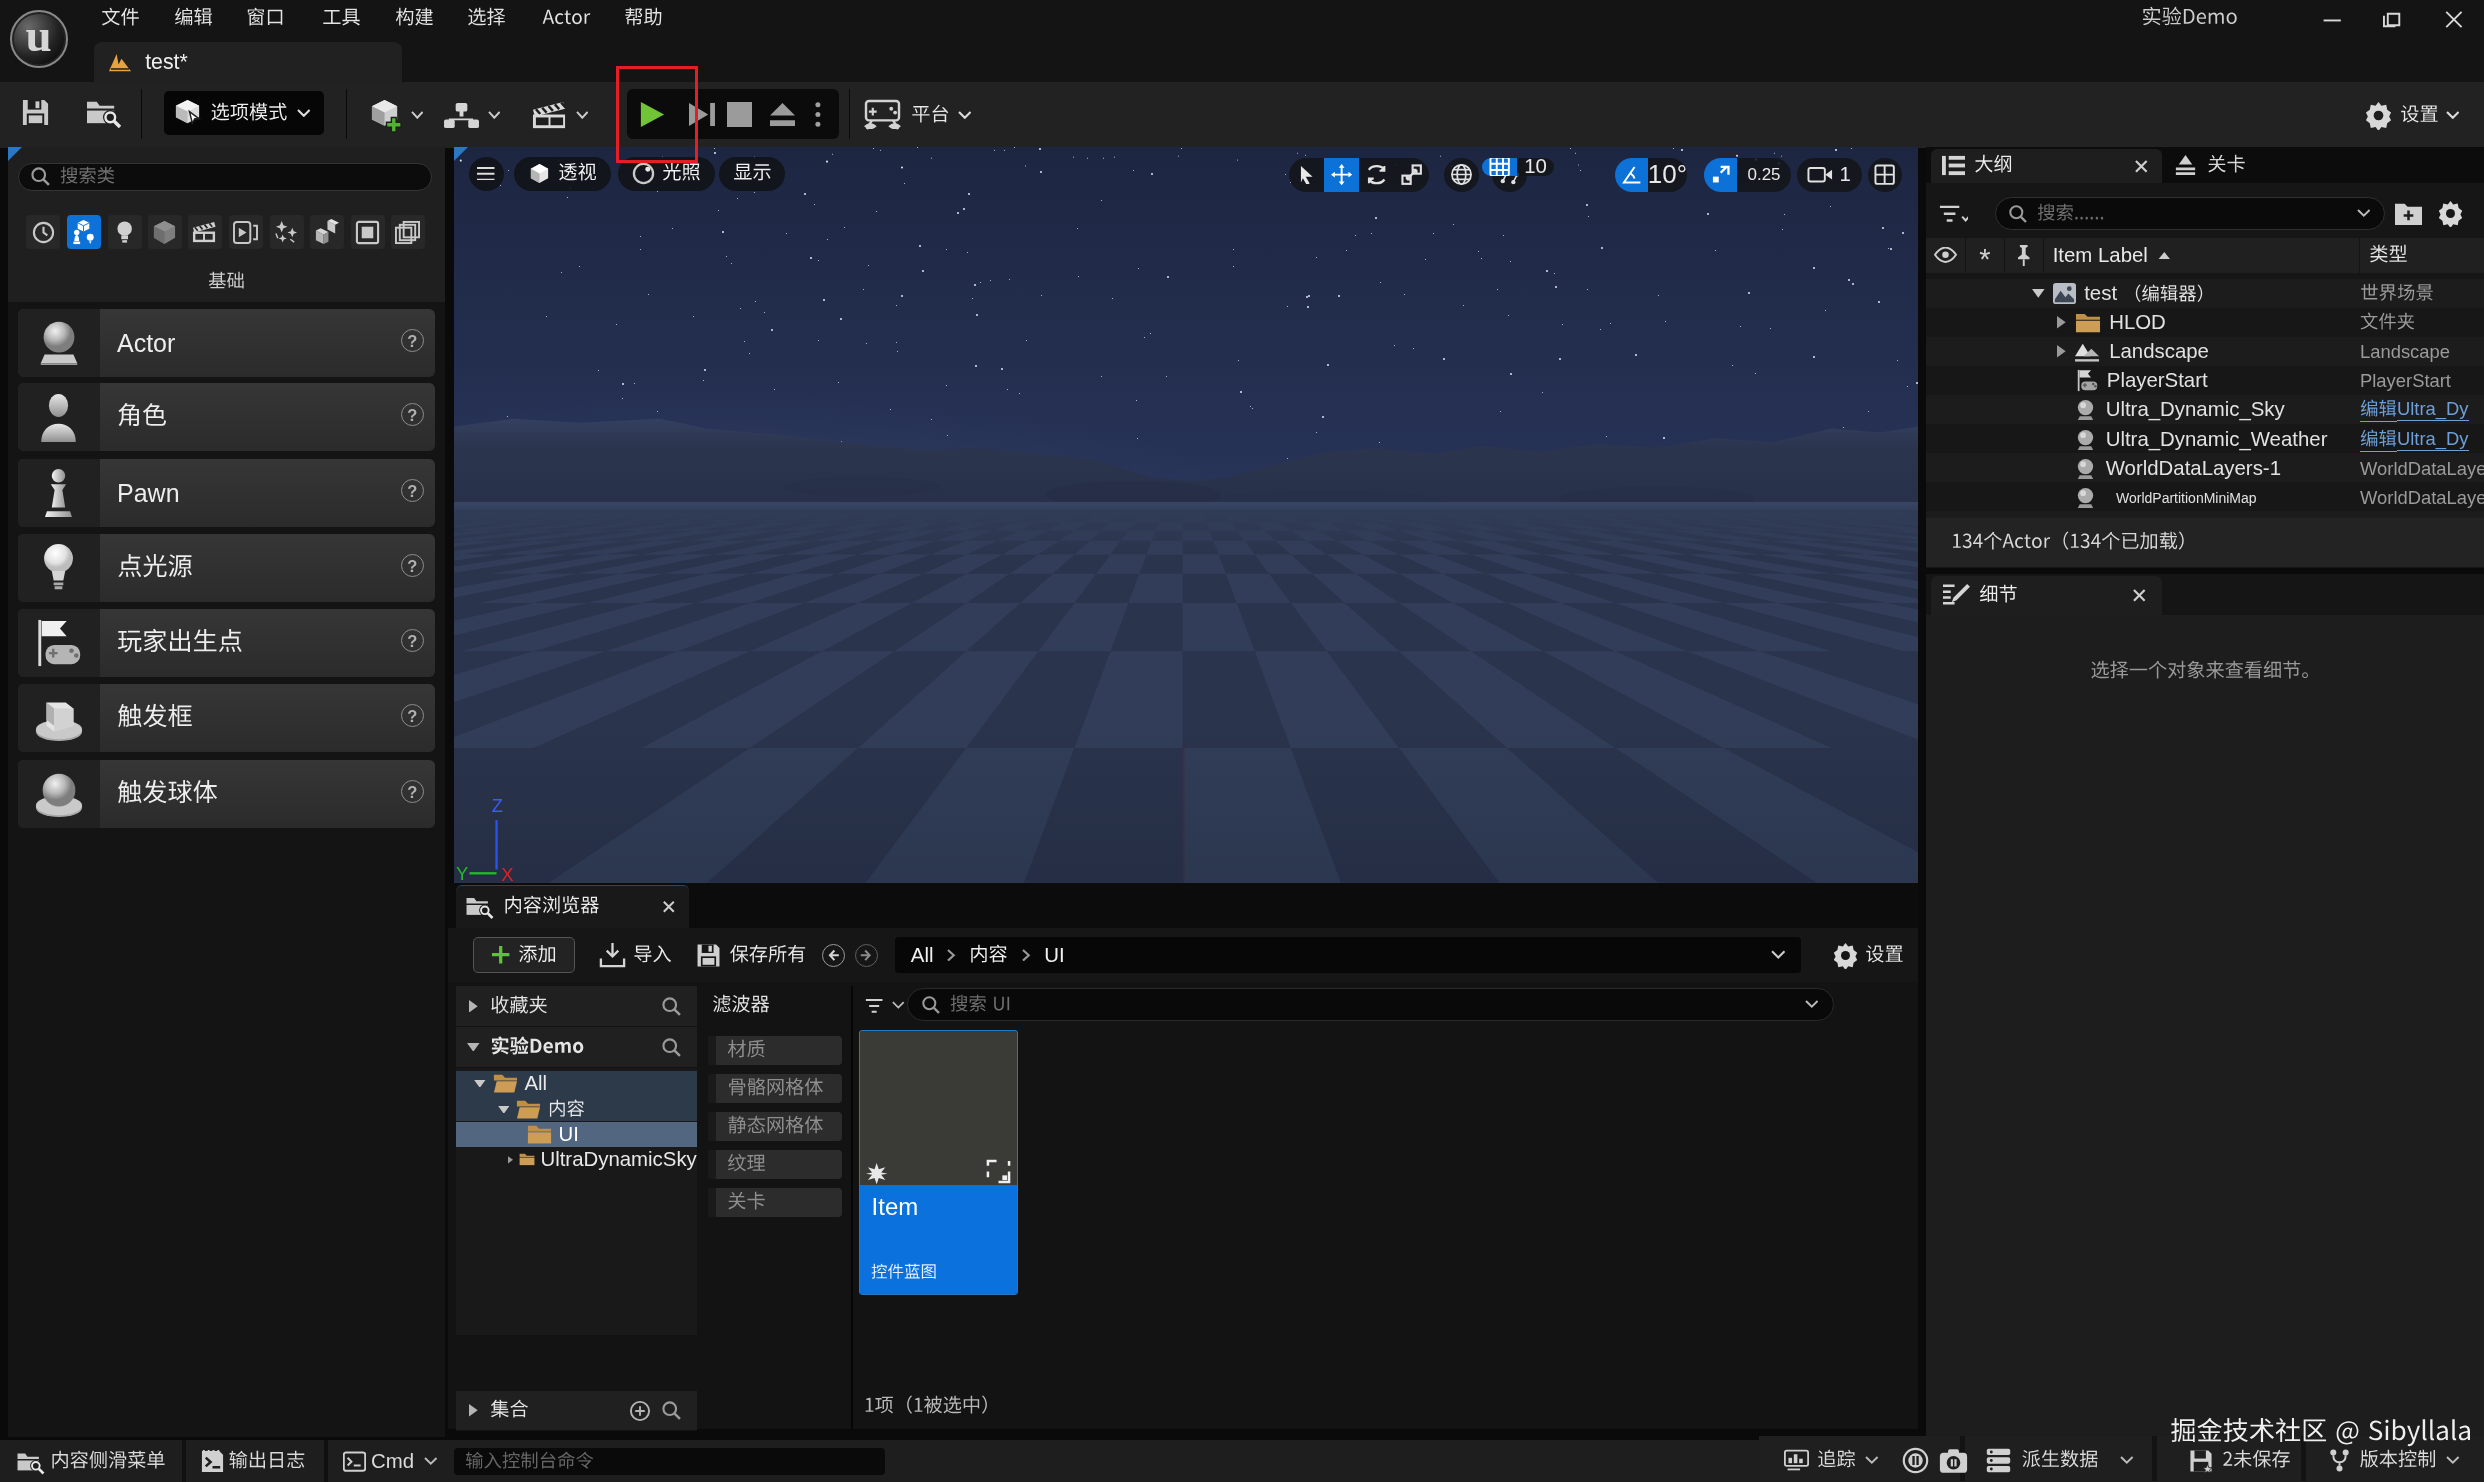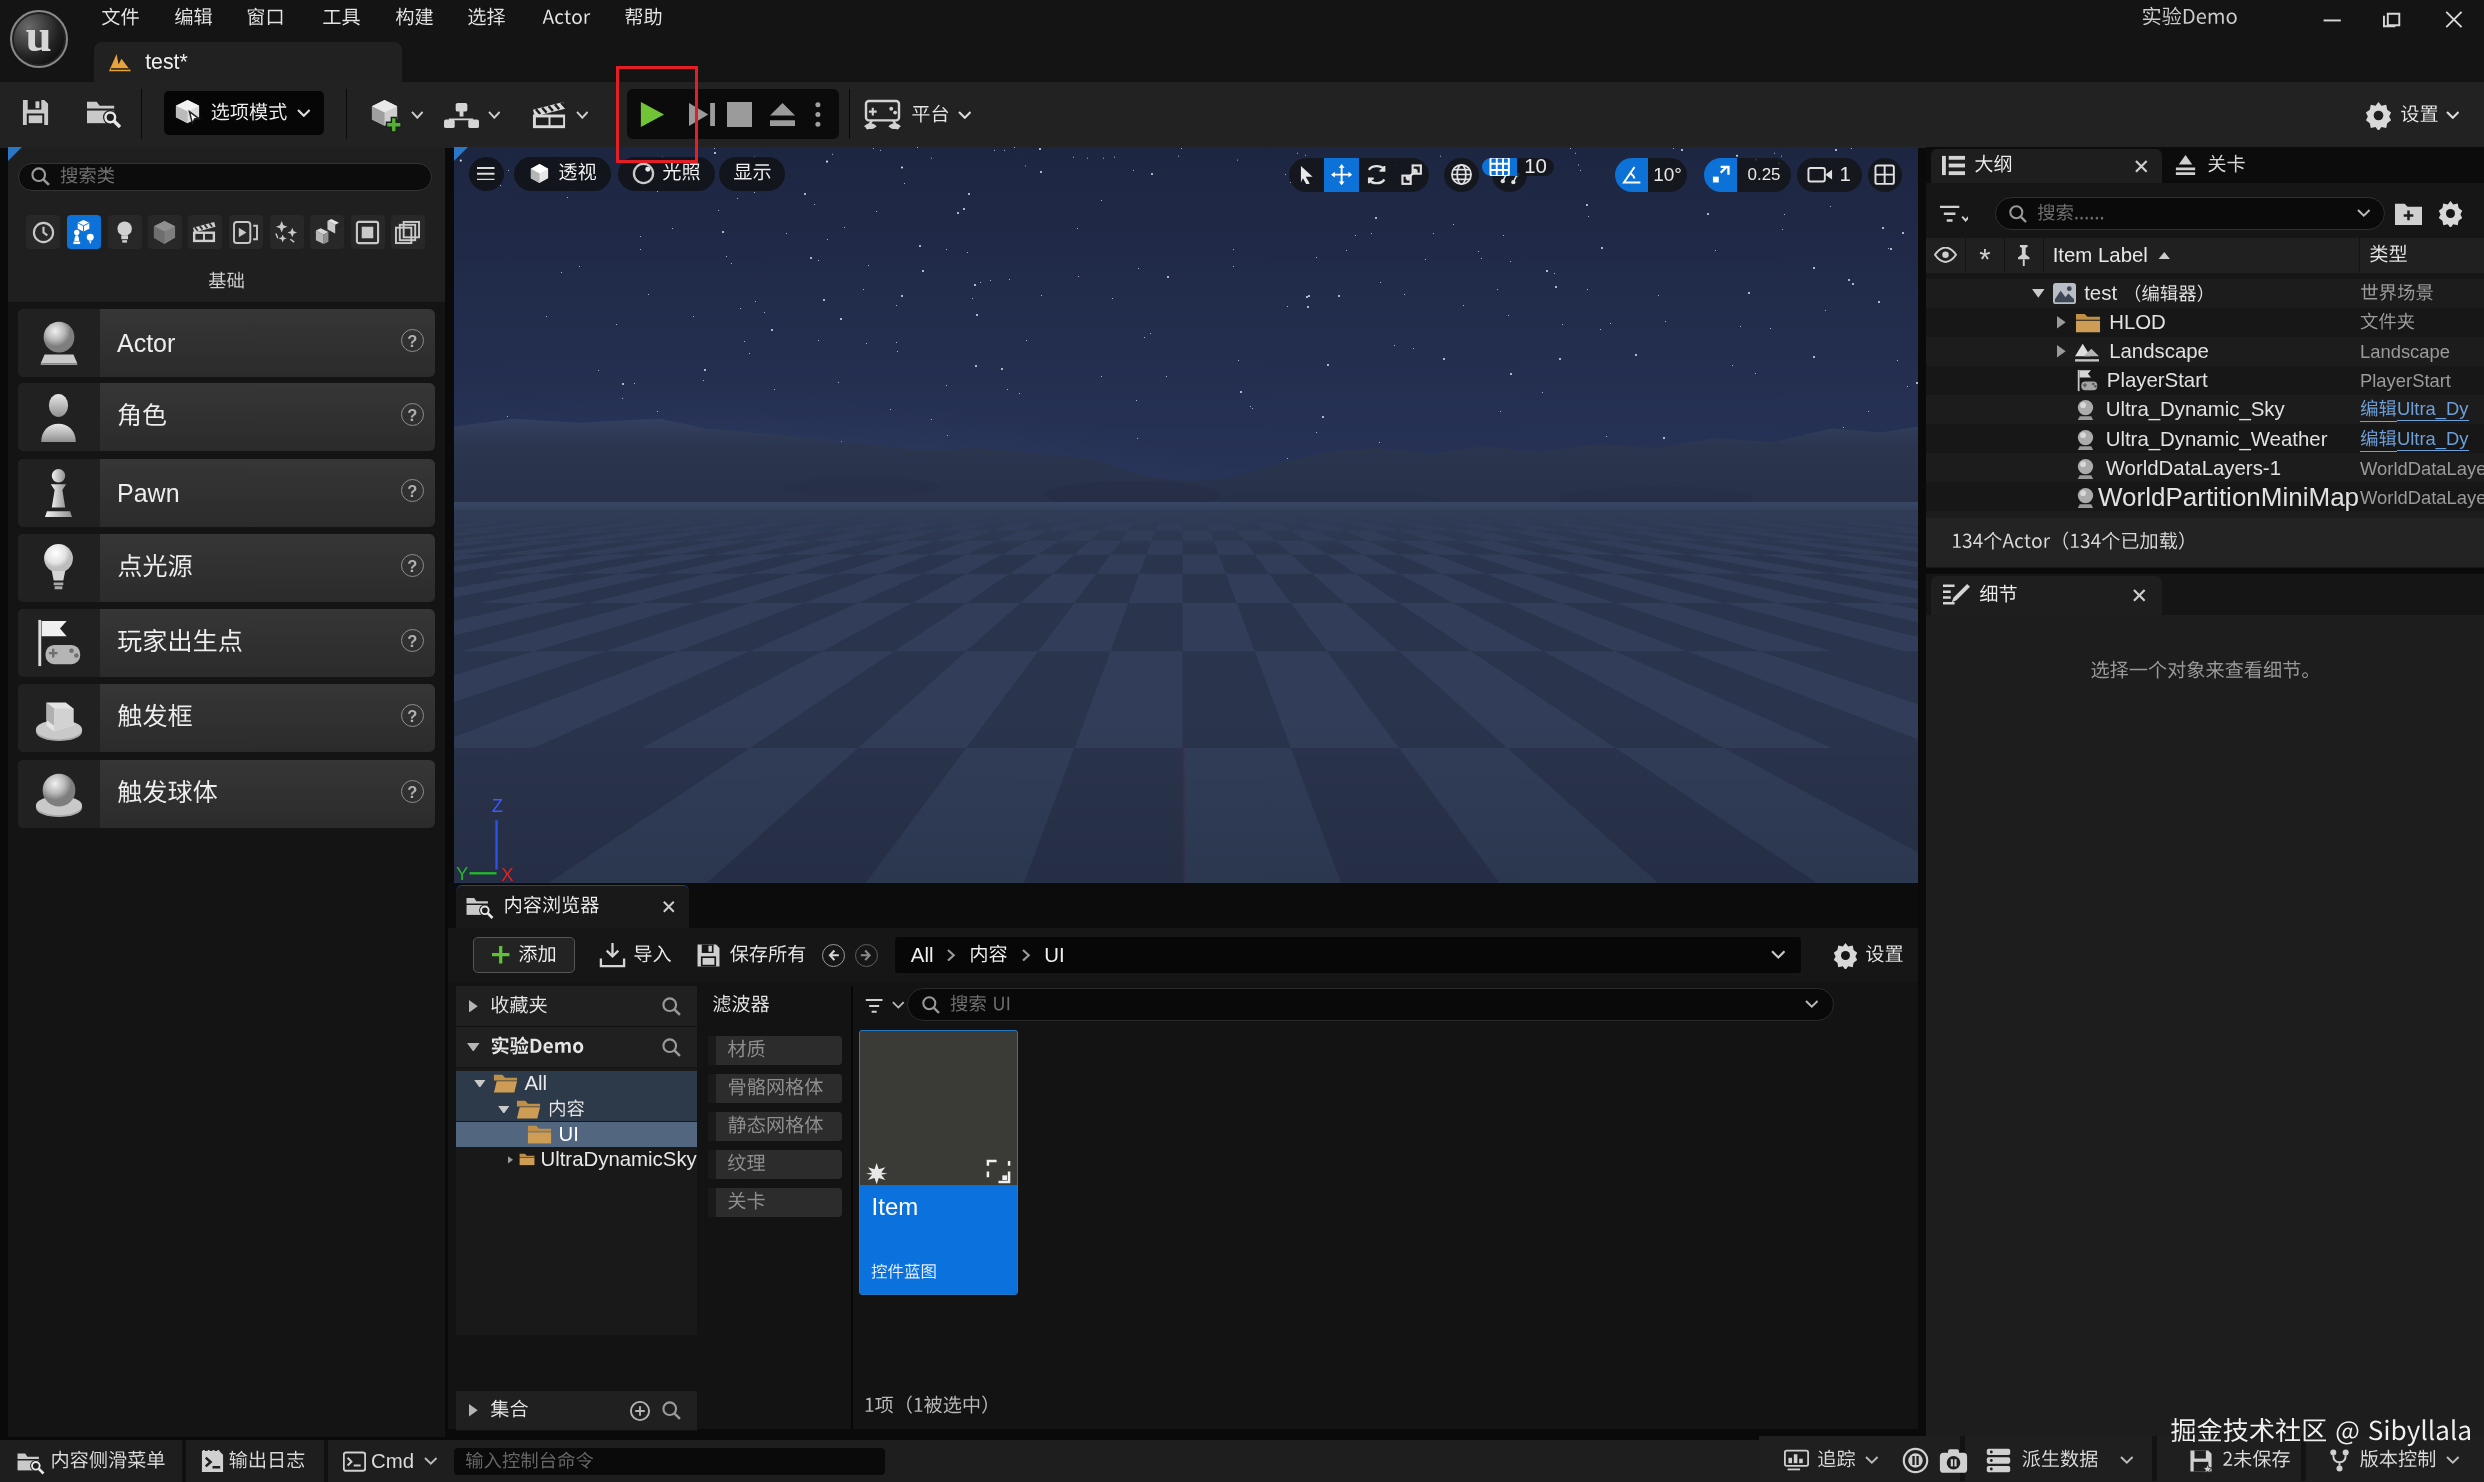--- a/index.html
+++ b/index.html
@@ -602,21 +602,21 @@
       </div>
     <div class="vbtn" style="width:37px;background:rgba(20,21,25,.85);color:#e8e8e8;font-size:20.4px">10</div>
   </div>
   <div class="abs row" style="left:1161px;top:10.7px;height:34px;border-radius:17.5px;overflow:hidden">
     <div class="vbtn" style="width:33px;background:#0d72d8">
         <svg width="21.3" height="19.4" viewBox="0 0 22 20" fill="none" stroke="#fff" stroke-width="2">
           <path d="M14 2L3 18h17"></path>
           <path d="M10 9a8 8 0 014 5"></path>
         </svg>
       </div>
-    <div class="vbtn" style="width:39px;background:rgba(20,21,25,.85);color:#e8e8e8;font-size:19px">10°</div>
+    <div class="vbtn" style="width:39px;background:rgba(20,21,25,.85);color:#e8e8e8;font-size:26px">10°</div>
   </div>
   <div class="abs row" style="left:1250px;top:10.7px;height:34px;border-radius:17.5px;overflow:hidden">
     <div class="vbtn" style="width:33px;background:#0d72d8">
         <svg width="19.4" height="19.4" viewBox="0 0 20 20" fill="#fff">
           <path d="M10 8l6-6M10 2h8v8" stroke="#fff" stroke-width="2.4" fill="none"></path>
           <rect x="2" y="12" width="6" height="6"></rect>
         </svg>
       </div>
     <div class="vbtn" style="width:54px;background:rgba(20,21,25,.85);color:#e8e8e8;font-size:17px">0.25</div>
   </div>
@@ -813,21 +813,21 @@
         </svg>
       <span style="margin-left:8.7px;font-size:20.4px;color:#e2e2e2">WorldDataLayers-1</span>
       <div class="ol-type"><span style="font-size:18.4px;color:#9b9b9b">WorldDataLaye</span></div>
     </div>
     <div class="ol-row" style="top:204px">
       <svg style="margin-left:148px" width="23" height="23" viewBox="0 0 24 24">
           <circle cx="12" cy="10" r="8" fill="#ababab"></circle>
           <circle cx="9.5" cy="7.5" r="3" fill="#d8d8d8"></circle>
           <path d="M6 19h12l2 4H4z" fill="#9a9a9a"></path>
         </svg>
-      <span style="margin-left:1px;font-size:26px;color:#e2e2e2">WorldPartitionMiniMap</span>
+      <span style="margin-left:19px;font-size:14px;color:#e2e2e2">WorldPartitionMiniMap</span>
       <div class="ol-type"><span style="font-size:18.4px;color:#9b9b9b">WorldDataLaye</span></div>
     </div>
   </div>
   <div class="abs row" style="left:0;top:371px;width:558px;height:49px;background:#232323">
     <span style="margin-left:24px">
         <svg class="tx" width="249" height="23" viewBox="0 0 257 24">
           <path d="M1.8 17.6H9.8V16.1H6.9V2.9H5.5C4.7 3.4 3.7 3.7 2.4 4V5.1H5V16.1H1.8ZM16.4 17.9C19 17.9 21.1 16.3 21.1 13.7C21.1 11.7 19.7 10.4 18 10V9.9C19.5 9.3 20.6 8.1 20.6 6.3C20.6 4 18.8 2.7 16.3 2.7C14.6 2.7 13.3 3.4 12.2 4.4L13.2 5.6C14 4.7 15.1 4.2 16.2 4.2C17.8 4.2 18.7 5.1 18.7 6.5C18.7 8.1 17.7 9.3 14.7 9.3V10.7C18.1 10.7 19.2 11.8 19.2 13.6C19.2 15.3 18 16.3 16.2 16.3C14.6 16.3 13.5 15.5 12.6 14.7L11.7 15.8C12.6 16.9 14.1 17.9 16.4 17.9ZM29 17.6H30.7V13.6H32.7V12.1H30.7V2.9H28.7L22.6 12.4V13.6H29ZM29 12.1H24.5L27.8 7.1C28.3 6.4 28.7 5.6 29 4.9H29.1C29.1 5.7 29 6.9 29 7.6ZM42.5 6.7V19.2H44.1V6.7ZM43.4 0.8C41.4 4.1 37.8 7 34 8.7C34.4 9 34.9 9.6 35.1 10.1C38.2 8.6 41.2 6.2 43.3 3.5C46 6.6 48.6 8.5 51.6 10.1C51.8 9.6 52.3 9 52.7 8.7C49.6 7.2 46.8 5.3 44.2 2.3L44.8 1.4ZM53.4 17.6H55.2L56.7 13.1H62L63.4 17.6H65.4L60.4 2.9H58.3ZM57.1 11.7 57.8 9.4C58.4 7.7 58.8 6.2 59.3 4.4H59.4C59.9 6.1 60.3 7.7 60.9 9.4L61.6 11.7ZM71.6 17.9C72.9 17.9 74.1 17.3 75.1 16.5L74.3 15.3C73.6 15.9 72.7 16.3 71.7 16.3C69.7 16.3 68.4 14.7 68.4 12.2C68.4 9.7 69.8 8 71.8 8C72.6 8 73.3 8.4 74 8.9L74.9 7.7C74.1 7.1 73.1 6.5 71.7 6.5C68.9 6.5 66.5 8.6 66.5 12.2C66.5 15.8 68.7 17.9 71.6 17.9ZM80.9 17.9C81.6 17.9 82.3 17.7 82.9 17.5L82.6 16.1C82.2 16.2 81.7 16.4 81.3 16.4C80.1 16.4 79.6 15.6 79.6 14.3V8.2H82.6V6.7H79.6V3.7H78.1L77.9 6.7L76.2 6.8V8.2H77.8V14.2C77.8 16.4 78.6 17.9 80.9 17.9ZM89.3 17.9C91.9 17.9 94.3 15.8 94.3 12.2C94.3 8.6 91.9 6.5 89.3 6.5C86.6 6.5 84.2 8.6 84.2 12.2C84.2 15.8 86.6 17.9 89.3 17.9ZM89.3 16.3C87.4 16.3 86.1 14.7 86.1 12.2C86.1 9.7 87.4 8 89.3 8C91.1 8 92.4 9.7 92.4 12.2C92.4 14.7 91.1 16.3 89.3 16.3ZM97.2 17.6H99V10.6C99.7 8.8 100.8 8.1 101.7 8.1C102.2 8.1 102.4 8.2 102.8 8.3L103.1 6.7C102.8 6.5 102.4 6.5 102 6.5C100.8 6.5 99.6 7.3 98.9 8.7H98.8L98.7 6.7H97.2ZM117 10C117 13.9 118.6 17.1 121 19.5L122.2 18.9C119.9 16.5 118.4 13.6 118.4 10C118.4 6.4 119.9 3.5 122.2 1.1L121 0.5C118.6 2.9 117 6.1 117 10ZM124.8 17.6H132.9V16.1H129.9V2.9H128.5C127.7 3.4 126.8 3.7 125.5 4V5.1H128.1V16.1H124.8ZM139.4 17.9C142.1 17.9 144.2 16.3 144.2 13.7C144.2 11.7 142.8 10.4 141.1 10V9.9C142.6 9.3 143.7 8.1 143.7 6.3C143.7 4 141.9 2.7 139.4 2.7C137.7 2.7 136.4 3.4 135.3 4.4L136.3 5.6C137.1 4.7 138.1 4.2 139.3 4.2C140.9 4.2 141.8 5.1 141.8 6.5C141.8 8.1 140.8 9.3 137.7 9.3V10.7C141.1 10.7 142.3 11.8 142.3 13.6C142.3 15.3 141.1 16.3 139.3 16.3C137.7 16.3 136.6 15.5 135.7 14.7L134.8 15.8C135.7 16.9 137.2 17.9 139.4 17.9ZM152.1 17.6H153.8V13.6H155.8V12.1H153.8V2.9H151.8L145.7 12.4V13.6H152.1ZM152.1 12.1H147.6L150.9 7.1C151.3 6.4 151.7 5.6 152.1 4.9H152.2C152.1 5.7 152.1 6.9 152.1 7.6ZM165.6 6.7V19.2H167.1V6.7ZM166.5 0.8C164.5 4.1 160.9 7 157.1 8.7C157.5 9 157.9 9.6 158.2 10.1C161.3 8.6 164.2 6.2 166.4 3.5C169.1 6.6 171.7 8.5 174.7 10.1C174.9 9.6 175.4 9 175.8 8.7C172.7 7.2 169.8 5.3 167.3 2.3L167.8 1.4ZM178.2 2V3.5H191.3V8.8H180.8V5.5H179.3V15.6C179.3 18 180.3 18.6 183.6 18.6C184.3 18.6 190.3 18.6 191.1 18.6C194.4 18.6 195 17.5 195.4 13.9C195 13.8 194.3 13.5 193.9 13.2C193.6 16.5 193.3 17.2 191.1 17.2C189.7 17.2 184.5 17.2 183.5 17.2C181.3 17.2 180.8 16.9 180.8 15.6V10.3H191.3V11.3H192.9V2ZM207.8 3.3V18.9H209.3V17.4H213.1V18.7H214.6V3.3ZM209.3 16V4.7H213.1V16ZM200.3 1.1 200.3 4.6H197.4V6.1H200.2C200.1 11.1 199.5 15.5 196.9 18.2C197.3 18.4 197.9 18.9 198.1 19.2C200.8 16.3 201.5 11.5 201.7 6.1H204.7C204.6 13.8 204.4 16.5 204 17.1C203.8 17.3 203.6 17.4 203.3 17.4C202.9 17.4 202.1 17.4 201.1 17.3C201.4 17.7 201.5 18.4 201.6 18.8C202.5 18.9 203.4 18.9 203.9 18.8C204.5 18.7 204.9 18.6 205.3 18C205.9 17.2 206 14.3 206.2 5.4C206.2 5.1 206.2 4.6 206.2 4.6H201.7L201.8 1.1ZM231.1 1.9C232 2.7 233.1 3.8 233.5 4.5L234.7 3.7C234.2 3 233.1 1.9 232.2 1.2ZM233.2 7.6C232.6 9.5 231.9 11.3 231 13C230.6 11.2 230.3 9 230.2 6.5H235.4V5.3H230.1C230 3.9 230 2.4 230 0.8H228.6C228.6 2.4 228.6 3.9 228.7 5.3H223.7V3.6H227.3V2.4H223.7V0.8H222.3V2.4H218.5V3.6H222.3V5.3H217.5V6.5H228.7C228.9 9.7 229.3 12.5 229.9 14.7C228.9 16.1 227.8 17.3 226.5 18.2C226.9 18.5 227.3 18.9 227.6 19.2C228.6 18.4 229.6 17.4 230.5 16.3C231.2 18 232.2 19 233.5 19C234.9 19 235.4 18.1 235.6 15.1C235.3 15 234.8 14.7 234.5 14.3C234.3 16.7 234.1 17.6 233.6 17.6C232.8 17.6 232 16.6 231.5 14.9C232.8 12.8 233.8 10.5 234.5 8ZM217.7 15.8 217.8 17.2 223 16.6V19.1H224.4V16.5L228.1 16.1V14.9L224.4 15.2V13.3H227.6V12H224.4V10.4H223V12H220.3C220.7 11.4 221.1 10.6 221.5 9.8H228V8.5H222.1C222.4 8 222.6 7.5 222.8 7L221.3 6.6C221.1 7.2 220.9 7.9 220.6 8.5H217.8V9.8H220C219.7 10.5 219.4 11 219.3 11.2C218.9 11.8 218.6 12.2 218.3 12.2C218.5 12.6 218.7 13.3 218.8 13.6C219 13.4 219.6 13.3 220.4 13.3H223V15.3ZM242.5 10C242.5 6.1 240.9 2.9 238.5 0.5L237.3 1.1C239.6 3.5 241 6.4 241 10C241 13.6 239.6 16.5 237.3 18.9L238.5 19.5C240.9 17.1 242.5 13.9 242.5 10Z" fill="#d8d8d8"></path>
         </svg>
       </span>
   </div>

